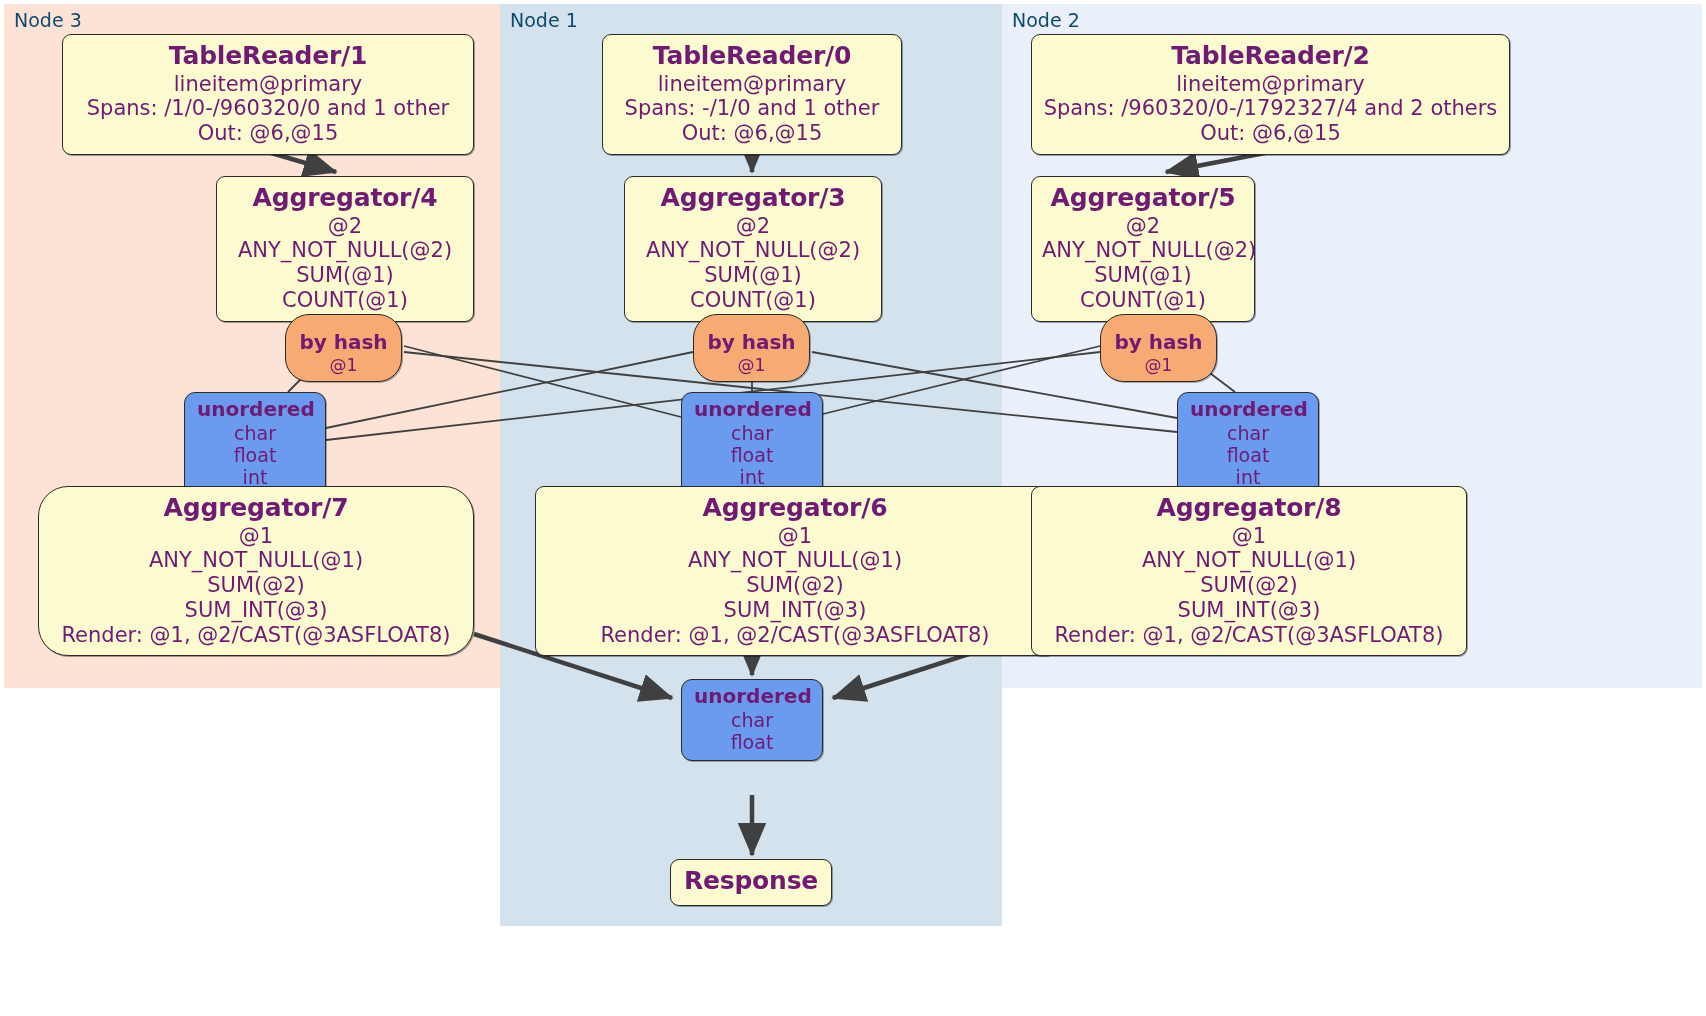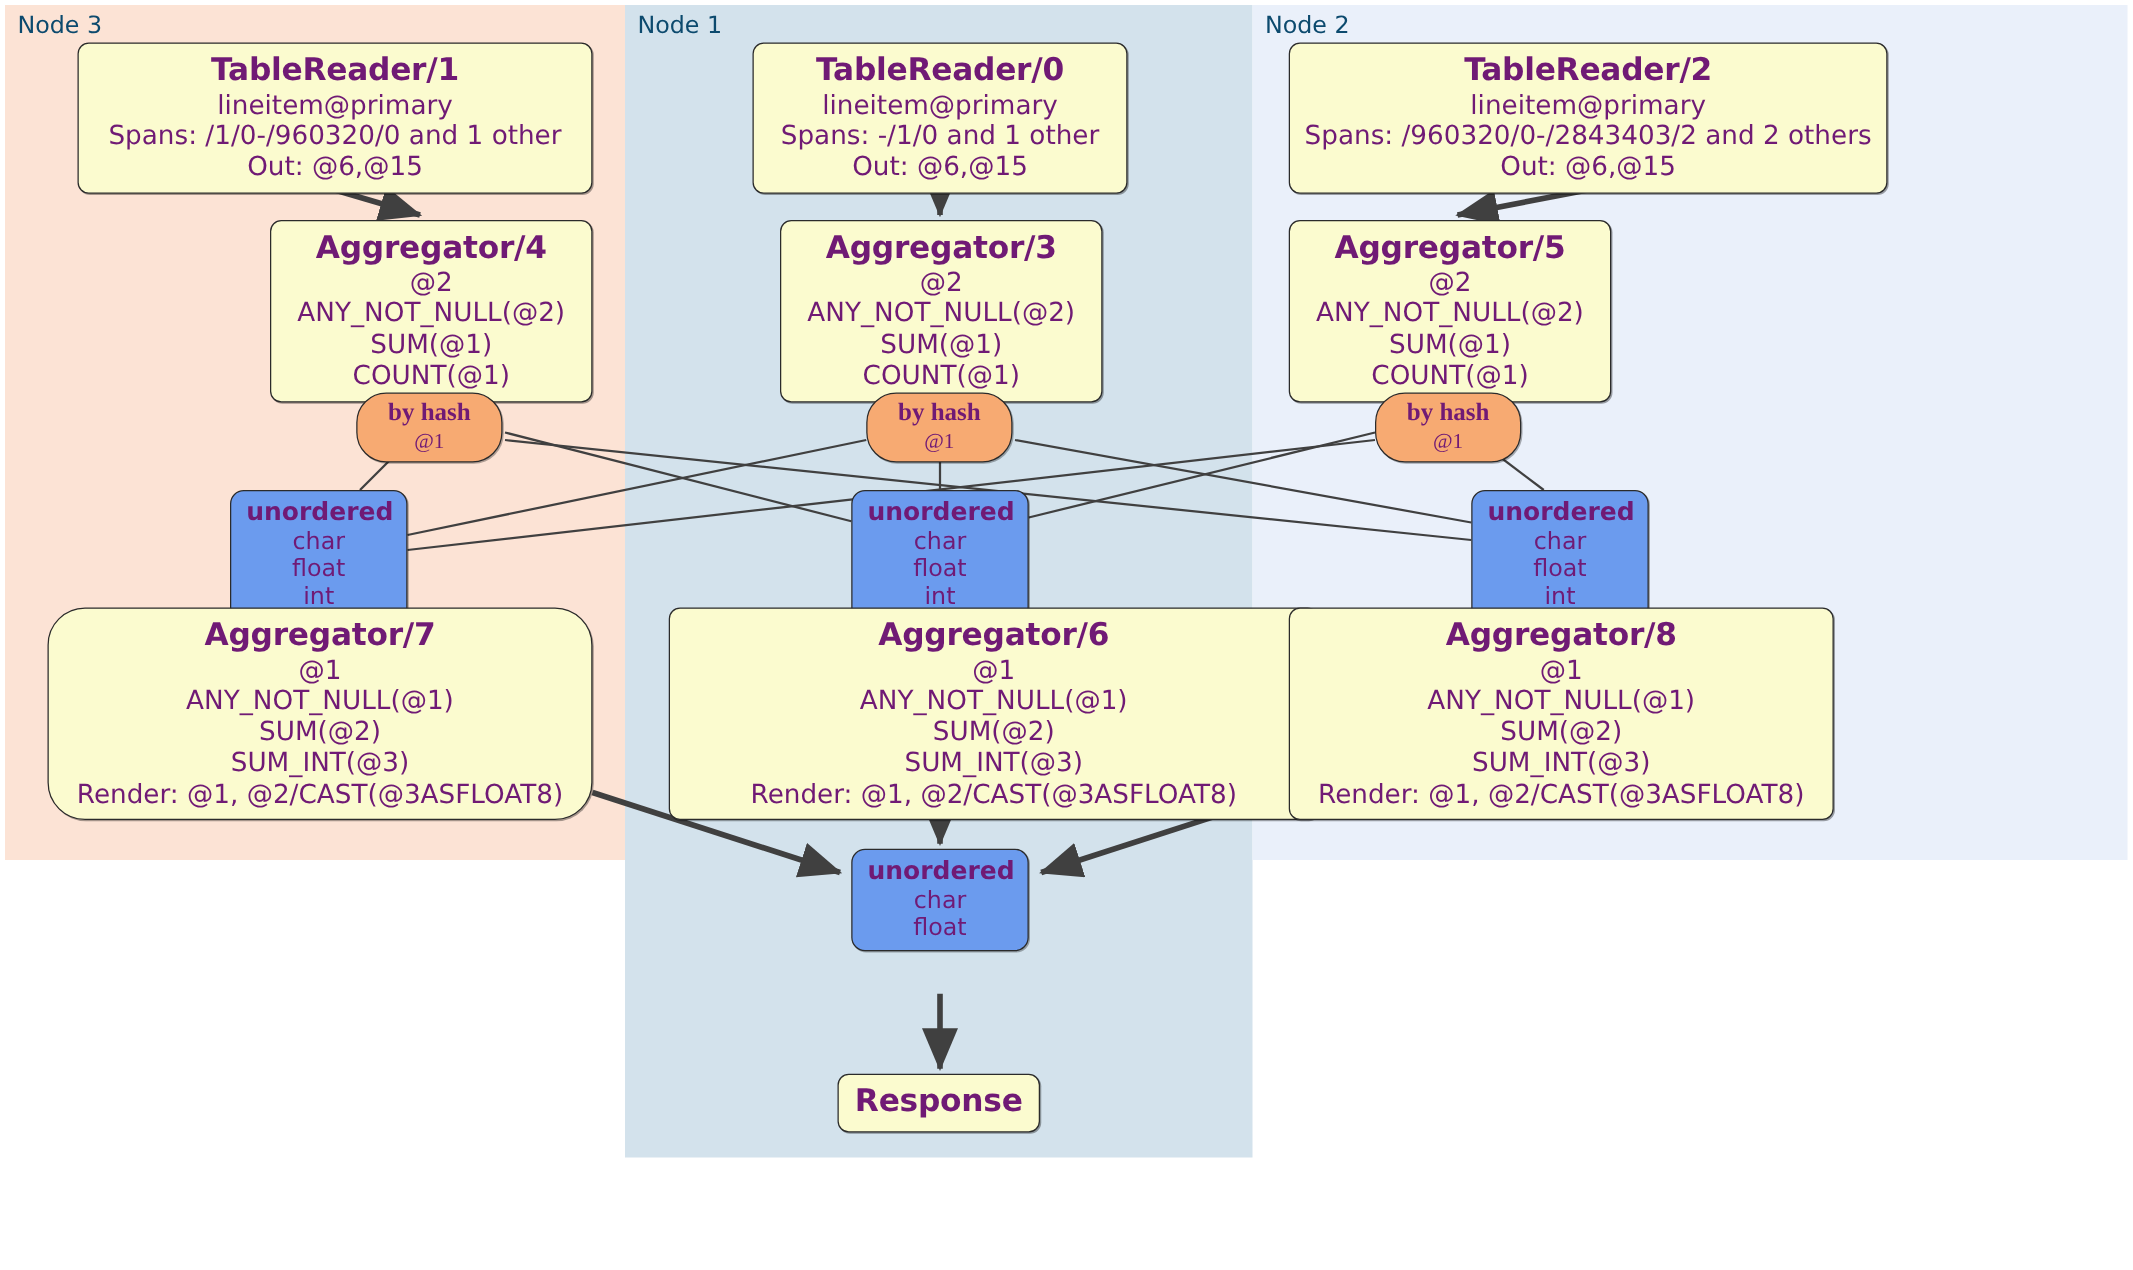--- a/index.html
+++ b/index.html
@@ -65,23 +65,22 @@
   }
   .proc .line {
     font-size: 21px;
     white-space: nowrap;
   }
 
   .router {
     background: #f7aa72;
     border: 1.6px solid #2b2b2b;
     border-radius: 24px;
-    padding: 4px 12px 6px 12px;
+    padding: 16px 12px 6px 12px;
     box-shadow: 1px 1px 0 rgba(0,0,0,.3);
-    font-family: Liberation Serif, serif;
   }
   .router .title { font-weight: bold; font-size: 20px; }
   .router .line  { font-size: 17px; }
 
   .sync {
     background: #6b9bee;
     border: 1.6px solid #2b2b2b;
     border-radius: 11px;
     padding: 5px 12px 7px 12px;
     box-shadow: 1px 1px 0 rgba(0,0,0,.3);
@@ -89,21 +88,21 @@
   .sync .title { font-weight: bold; font-size: 20px; }
   .sync .line  { font-size: 19px; }
 
   
   #tr1  { left: 62px;   top: 34px;  width: 412px; }
   #tr0  { left: 602px;  top: 34px;  width: 300px; }
   #tr2  { left: 1031px; top: 34px;  width: 479px; }
 
   #agg4 { left: 216px;  top: 176px; width: 258px; }
   #agg3 { left: 624px;  top: 176px; width: 258px; }
-  #agg5 { left: 1031px; top: 176px; width: 258px; }
+  #agg5 { left: 1031px; top: 176px; width: 224px; }
 
   #hash4 { left: 285px;  top: 314px; width: 117px; }
   #hash3 { left: 693px;  top: 314px; width: 117px; }
   #hash5 { left: 1100px; top: 314px; width: 117px; }
 
   #un7  { left: 184px;  top: 392px; width: 142px; }
   #un6  { left: 681px;  top: 392px; width: 142px; }
   #un8  { left: 1177px; top: 392px; width: 142px; }
 
   #agg7 { left: 38px;   top: 486px; width: 436px; border-radius: 30px; }
@@ -174,21 +173,21 @@
   <div class="node proc" id="tr0">
     <div class="title">TableReader/0</div>
     <div class="line">lineitem@primary</div>
     <div class="line">Spans: -/1/0 and 1 other</div>
     <div class="line">Out: @6,@15</div>
   </div>
 
   <div class="node proc" id="tr2">
     <div class="title">TableReader/2</div>
     <div class="line">lineitem@primary</div>
-    <div class="line">Spans: /960320/0-/2843403/2 and 2 others</div>
+    <div class="line">Spans: /960320/0-/1792327/4 and 2 others</div>
     <div class="line">Out: @6,@15</div>
   </div>
 
   <div class="node proc" id="agg4">
     <div class="title">Aggregator/4</div>
     <div class="line">@2</div>
     <div class="line">ANY_NOT_NULL(@2)</div>
     <div class="line">SUM(@1)</div>
     <div class="line">COUNT(@1)</div>
   </div>

